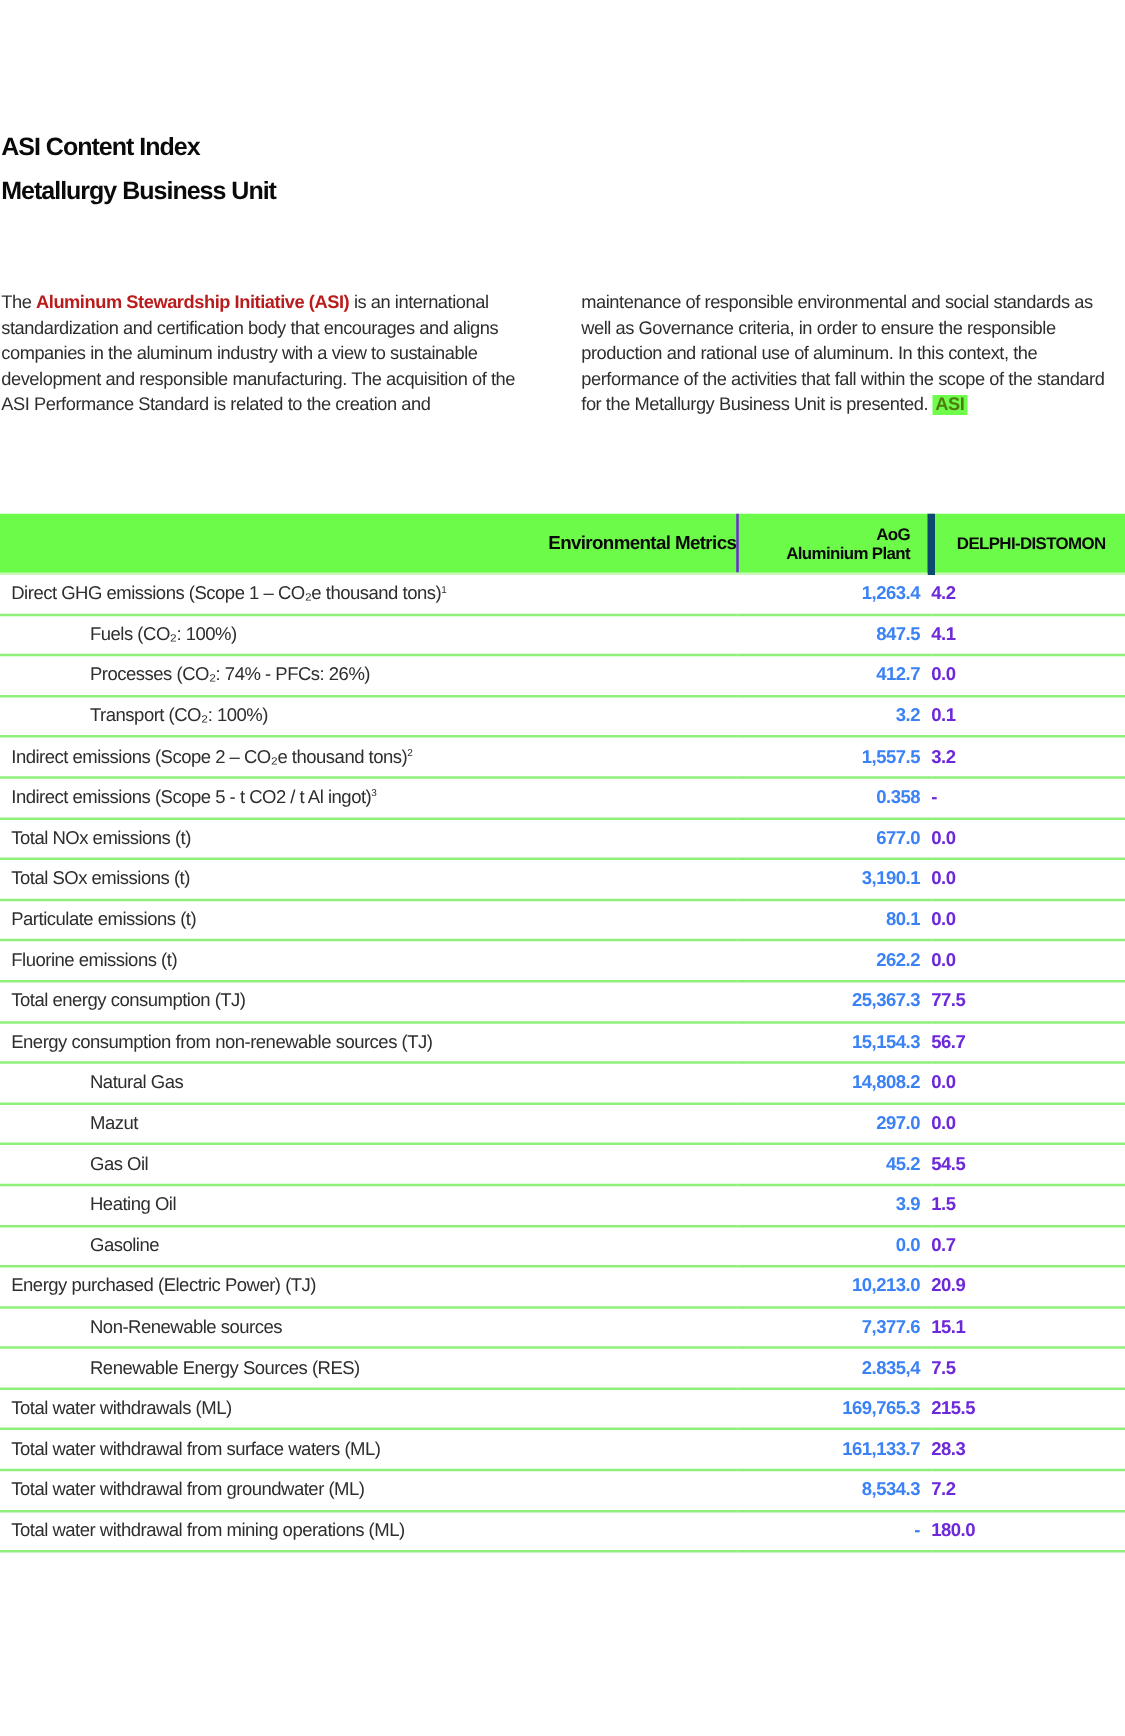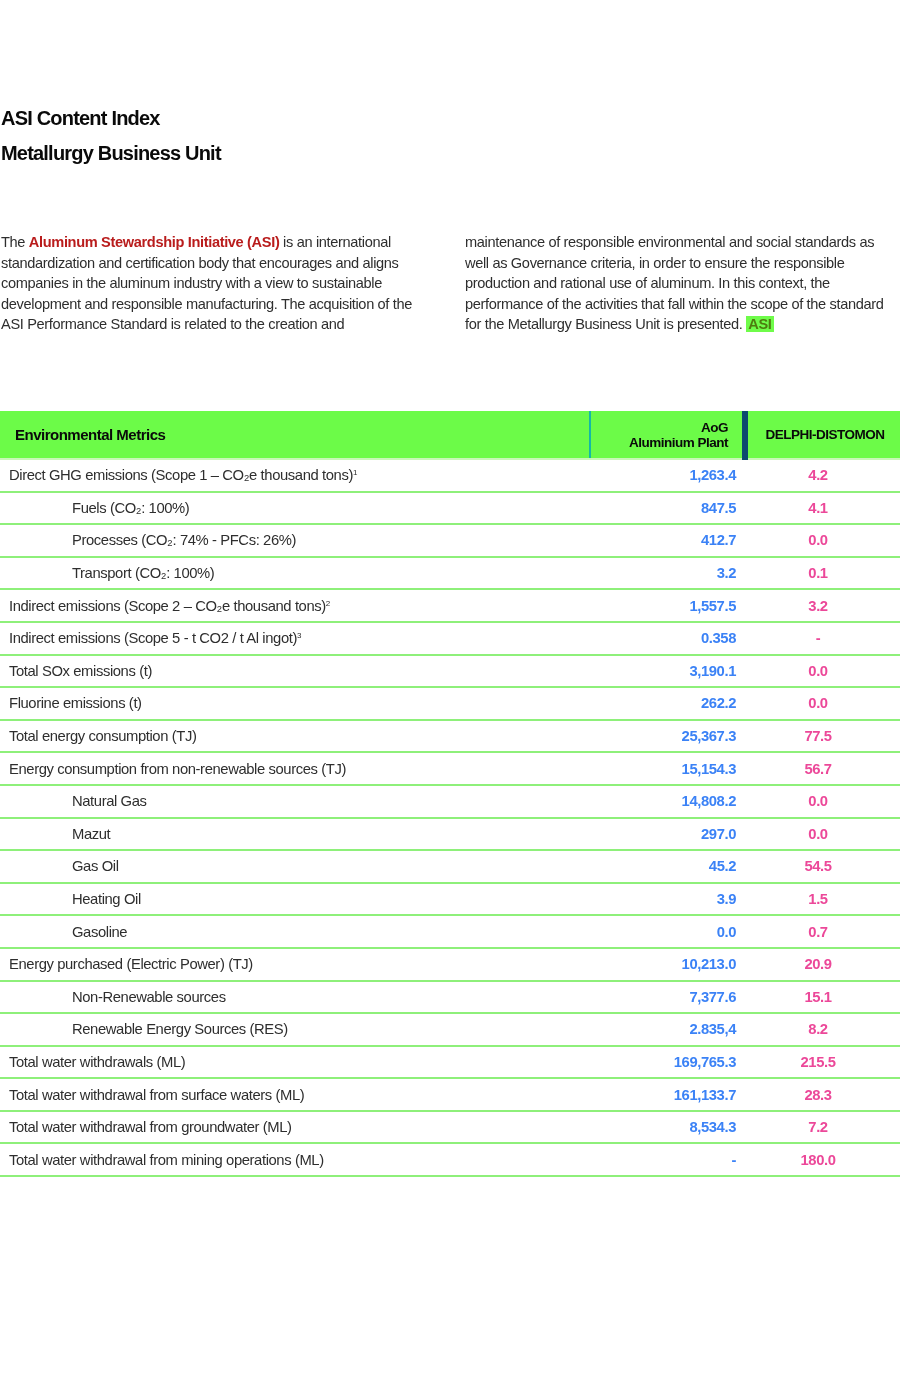--- a/index.html
+++ b/index.html
@@ -28,31 +28,31 @@
       border-collapse: collapse; table-layout: fixed;
     }
     col.c1 { width: 590px; }
     col.c2 { width: 155px; }
     col.c3 { width: 155px; }
     thead th {
       background: #6cfb48; height: 47px; padding: 0; color: #0a0a0a;
       font-weight: 700; font-size: 14px; letter-spacing: -0.5px;
       border-bottom: 2px solid #c8f7b8;
     }
-    thead th.h-metric { text-align: left; padding-left: 15px; font-size: 15px; }
-    thead th.h-aog { text-align: right; padding-right: 14px; line-height: 15px; font-size: 13.5px; border-left: 2px solid #14b8a6; }
+    thead th.h-metric { text-align: right; padding-left: 15px; font-size: 15px; }
+    thead th.h-aog { text-align: right; padding-right: 14px; line-height: 15px; font-size: 13.5px; border-left: 2px solid #6d28d9; }
     thead th.h-delphi { text-align: center; padding-left: 2px; font-size: 13.5px; border-left: 6px solid #0c4a6e; }
     tbody td {
       height: 30.6px; padding: 0; border-bottom: 2px solid #8ef07a;
       font-size: 14.8px; letter-spacing: -0.4px; white-space: nowrap;
     }
     tbody td.label { padding-left: 9px; color: #2e2e2e; }
     tbody tr.sub td.label { padding-left: 72px; }
     tbody td.v1 { text-align: right; padding-right: 9px; font-weight: 700; color: #3b82f6; }
-    tbody td.v2 { text-align: center; padding-right: 9px; font-weight: 700; color: #ec4899; }
+    tbody td.v2 { text-align: left; padding-right: 9px; font-weight: 700; color: #6d28d9; }
     sup { font-size: 8px; vertical-align: 5px; }
   </style>
 </head>
 <body>
 
 <h1 class="title">
   <span>ASI Content Index</span>
   <span>Metallurgy Business Unit</span>
 </h1>
 
@@ -101,22 +101,32 @@
         <td class="label"><span>Indirect emissions (Scope 2 – CO₂e thousand tons)</span><sup>2</sup></td>
         <td class="v1">1,557.5</td>
         <td class="v2">3.2</td>
       </tr>
       <tr>
         <td class="label"><span>Indirect emissions (Scope 5 - t CO2 / t Al ingot)</span><sup>3</sup></td>
         <td class="v1">0.358</td>
         <td class="v2">-</td>
       </tr>
       <tr>
+        <td class="label"><span>Total NOx emissions (t)</span></td>
+        <td class="v1">677.0</td>
+        <td class="v2">0.0</td>
+      </tr>
+      <tr>
         <td class="label"><span>Total SOx emissions (t)</span></td>
         <td class="v1">3,190.1</td>
+        <td class="v2">0.0</td>
+      </tr>
+      <tr>
+        <td class="label"><span>Particulate emissions (t)</span></td>
+        <td class="v1">80.1</td>
         <td class="v2">0.0</td>
       </tr>
       <tr>
         <td class="label"><span>Fluorine emissions (t)</span></td>
         <td class="v1">262.2</td>
         <td class="v2">0.0</td>
       </tr>
       <tr>
         <td class="label"><span>Total energy consumption (TJ)</span></td>
         <td class="v1">25,367.3</td>
@@ -158,21 +168,21 @@
         <td class="v2">20.9</td>
       </tr>
       <tr class="sub">
         <td class="label"><span>Non-Renewable sources</span></td>
         <td class="v1">7,377.6</td>
         <td class="v2">15.1</td>
       </tr>
       <tr class="sub">
         <td class="label"><span>Renewable Energy Sources (RES)</span></td>
         <td class="v1">2.835,4</td>
-        <td class="v2">8.2</td>
+        <td class="v2">7.5</td>
       </tr>
       <tr>
         <td class="label"><span>Total water withdrawals (ML)</span></td>
         <td class="v1">169,765.3</td>
         <td class="v2">215.5</td>
       </tr>
       <tr>
         <td class="label"><span>Total water withdrawal from surface waters (ML)</span></td>
         <td class="v1">161,133.7</td>
         <td class="v2">28.3</td>

